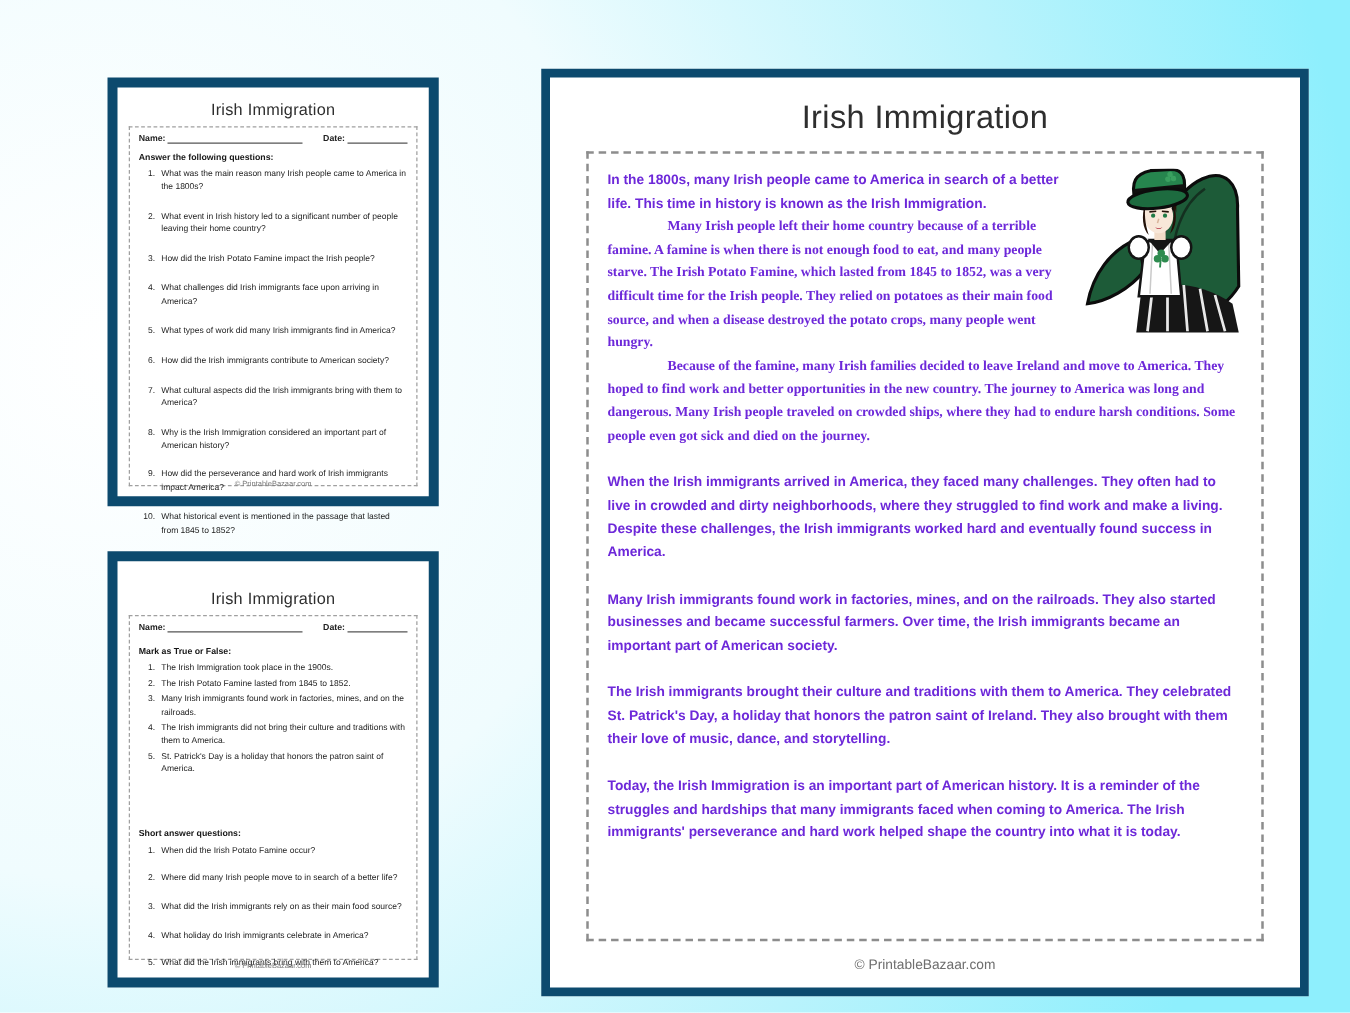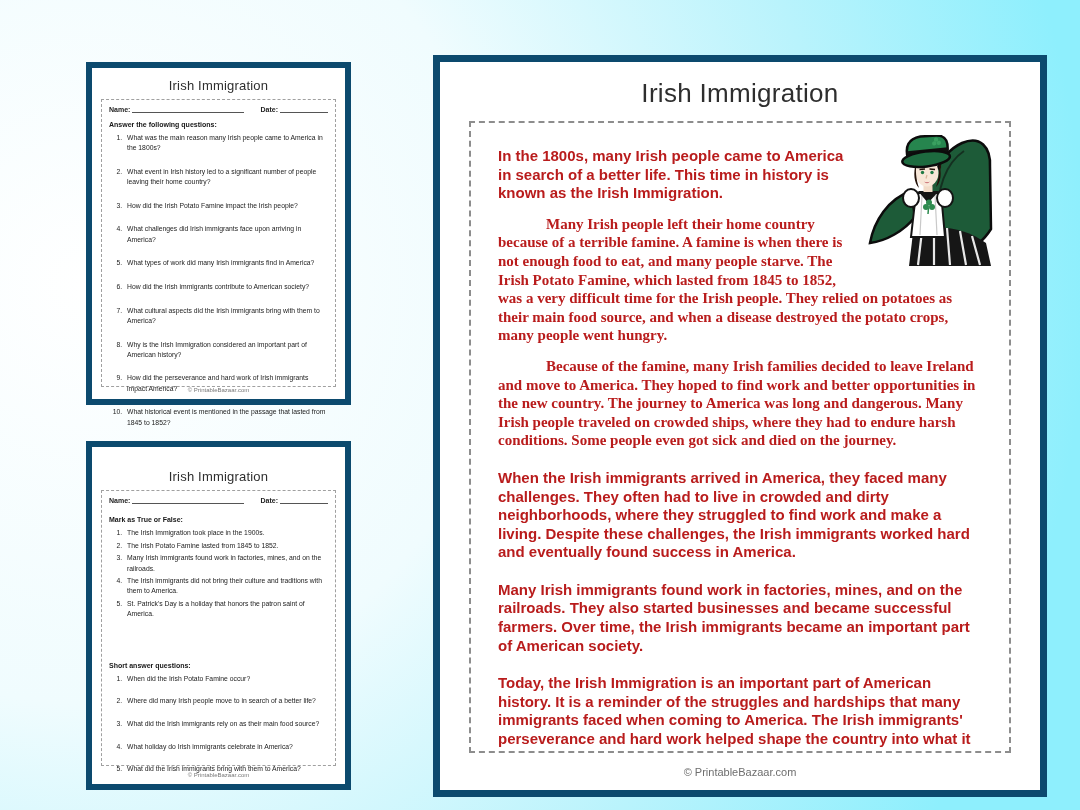--- a/index.html
+++ b/index.html
@@ -1,21 +1,21 @@
 <!DOCTYPE html>
 <html><head>
 <meta charset="utf-8">
 <style>
   html,body{margin:0;padding:0;}
   body{
     width:1080px;height:810px;position:relative;overflow:hidden;
     background:radial-gradient(circle 1000px at 8% 35%, #ffffff 0%, #f0fcfe 42%, #b9f3fc 75%, #8eeffd 100%);
     font-family:"Liberation Sans", sans-serif;
   }
-  .page{position:absolute;background:#ffffff;box-sizing:border-box;border:6px solid #0c4a6e;}
+  .page{position:absolute;background:#ffffff;box-sizing:border-box;border:8px solid #0c4a6e;}
   #ws1{left:86px;top:62px;width:265px;height:343px;}
   #ws2{left:86px;top:441px;width:265px;height:349px;}
   #mainpage{left:433px;top:55px;width:614px;height:742px;border-width:7px;}
 
   
   .ws-title{margin-top:10px;text-align:center;font-size:13px;color:#2e2e2e;letter-spacing:.2px;}
   .ws-box{margin:6px 9px 0;border:1px dashed #a0a0a0;padding:5px 7px 6px;box-sizing:border-box;}
   #ws1 .ws-box{height:288px;}
   #ws2 .ws-box{height:276px;}
   .nd-row{display:flex;align-items:flex-end;font-size:7px;font-weight:bold;color:#222;}
@@ -26,21 +26,21 @@
   ol.qlist{margin:5px 0 0;padding-left:15px;font-size:6.8px;line-height:1.5;color:#1c1c1c;}
   ol.qlist li{padding-left:3px;}
   #ws1 ol.qlist li{margin-bottom:13.5px;}
   ol.tflist li{margin-bottom:2.5px;}
   ol.salist li{margin-bottom:12.5px;}
   .ws-footer{position:absolute;bottom:6px;left:0;right:0;text-align:center;font-size:6px;color:#777;}
 
   
   .main-title{margin-top:16px;text-align:center;font-size:26px;color:#2e2e2e;letter-spacing:.3px;}
   .pbox{margin:12px 29px 0;border:2px dashed #8d8d8d;padding:12px 15px 14px;box-sizing:border-box;height:632px;overflow:hidden;}
-  .pbox p{margin:12px;font-size:15px;line-height:18.6px;font-weight:600;color:#b91c1c;}
+  .pbox p{margin:0;font-size:11px;line-height:18.6px;font-weight:600;color:#6d28d9;}
   .pbox p.indent{text-indent:48px;font-family:Liberation Serif, serif;}
   .pbox p.spaced{margin-top:19px;}
   .illus{float:right;width:130px;height:132px;margin:0 0 6px 10px;}
   .main-footer{position:absolute;bottom:12px;left:0;right:0;text-align:center;font-size:11px;color:#6e6e6e;}
 </style>
 </head>
 <body>
 
 <div class="page" id="ws1">
   <div class="ws-title">Irish Immigration</div>
@@ -149,16 +149,17 @@
             <circle cx="76.5" cy="9.5" r="2.2"></circle>
             <circle cx="74.2" cy="6" r="2.2"></circle>
         </g>
       </g>
     </svg>
     <p>In the 1800s, many Irish people came to America in search of a better life. This time in history is known as the Irish Immigration.</p>
     <p class="indent">Many Irish people left their home country because of a terrible famine. A famine is when there is not enough food to eat, and many people starve. The Irish Potato Famine, which lasted from 1845 to 1852, was a very difficult time for the Irish people. They relied on potatoes as their main food source, and when a disease destroyed the potato crops, many people went hungry.</p>
     <p class="indent">Because of the famine, many Irish families decided to leave Ireland and move to America. They hoped to find work and better opportunities in the new country. The journey to America was long and dangerous. Many Irish people traveled on crowded ships, where they had to endure harsh conditions. Some people even got sick and died on the journey.</p>
     <p class="spaced">When the Irish immigrants arrived in America, they faced many challenges. They often had to live in crowded and dirty neighborhoods, where they struggled to find work and make a living. Despite these challenges, the Irish immigrants worked hard and eventually found success in America.</p>
     <p class="spaced">Many Irish immigrants found work in factories, mines, and on the railroads. They also started businesses and became successful farmers. Over time, the Irish immigrants became an important part of American society.</p>
+    <p class="spaced">The Irish immigrants brought their culture and traditions with them to America. They celebrated St. Patrick's Day, a holiday that honors the patron saint of Ireland. They also brought with them their love of music, dance, and storytelling.</p>
     <p class="spaced">Today, the Irish Immigration is an important part of American history. It is a reminder of the struggles and hardships that many immigrants faced when coming to America. The Irish immigrants' perseverance and hard work helped shape the country into what it is today.</p>
   </div>
   <div class="main-footer">© PrintableBazaar.com</div>
 </div>
 
 </body></html>

